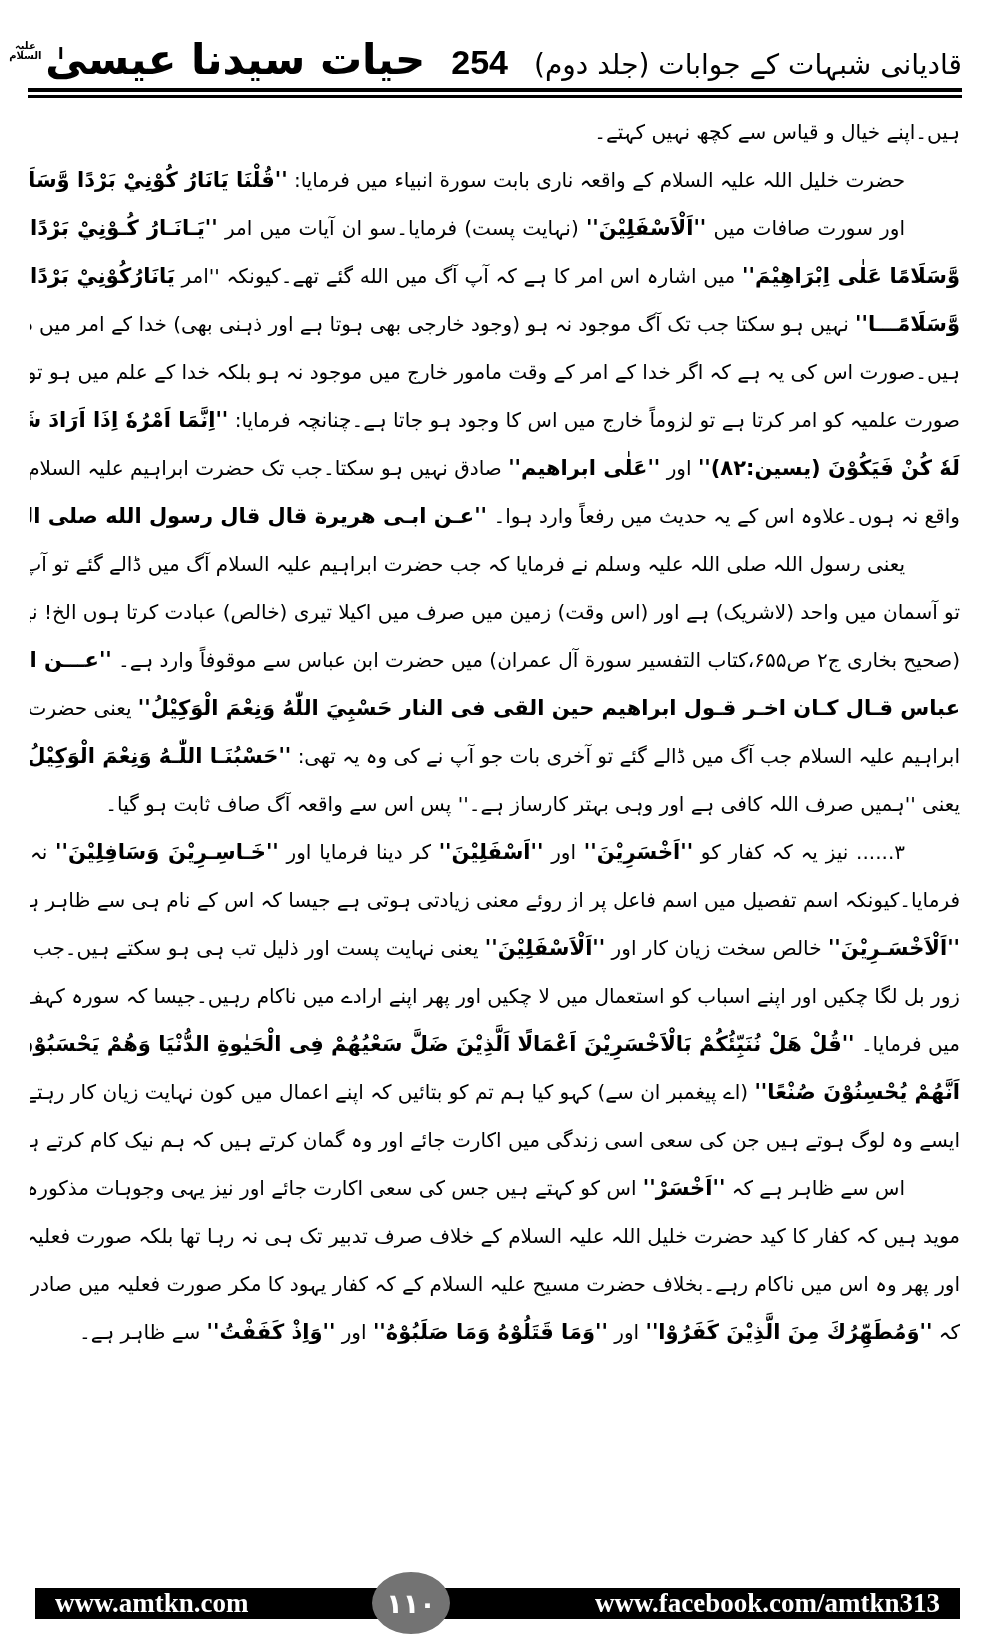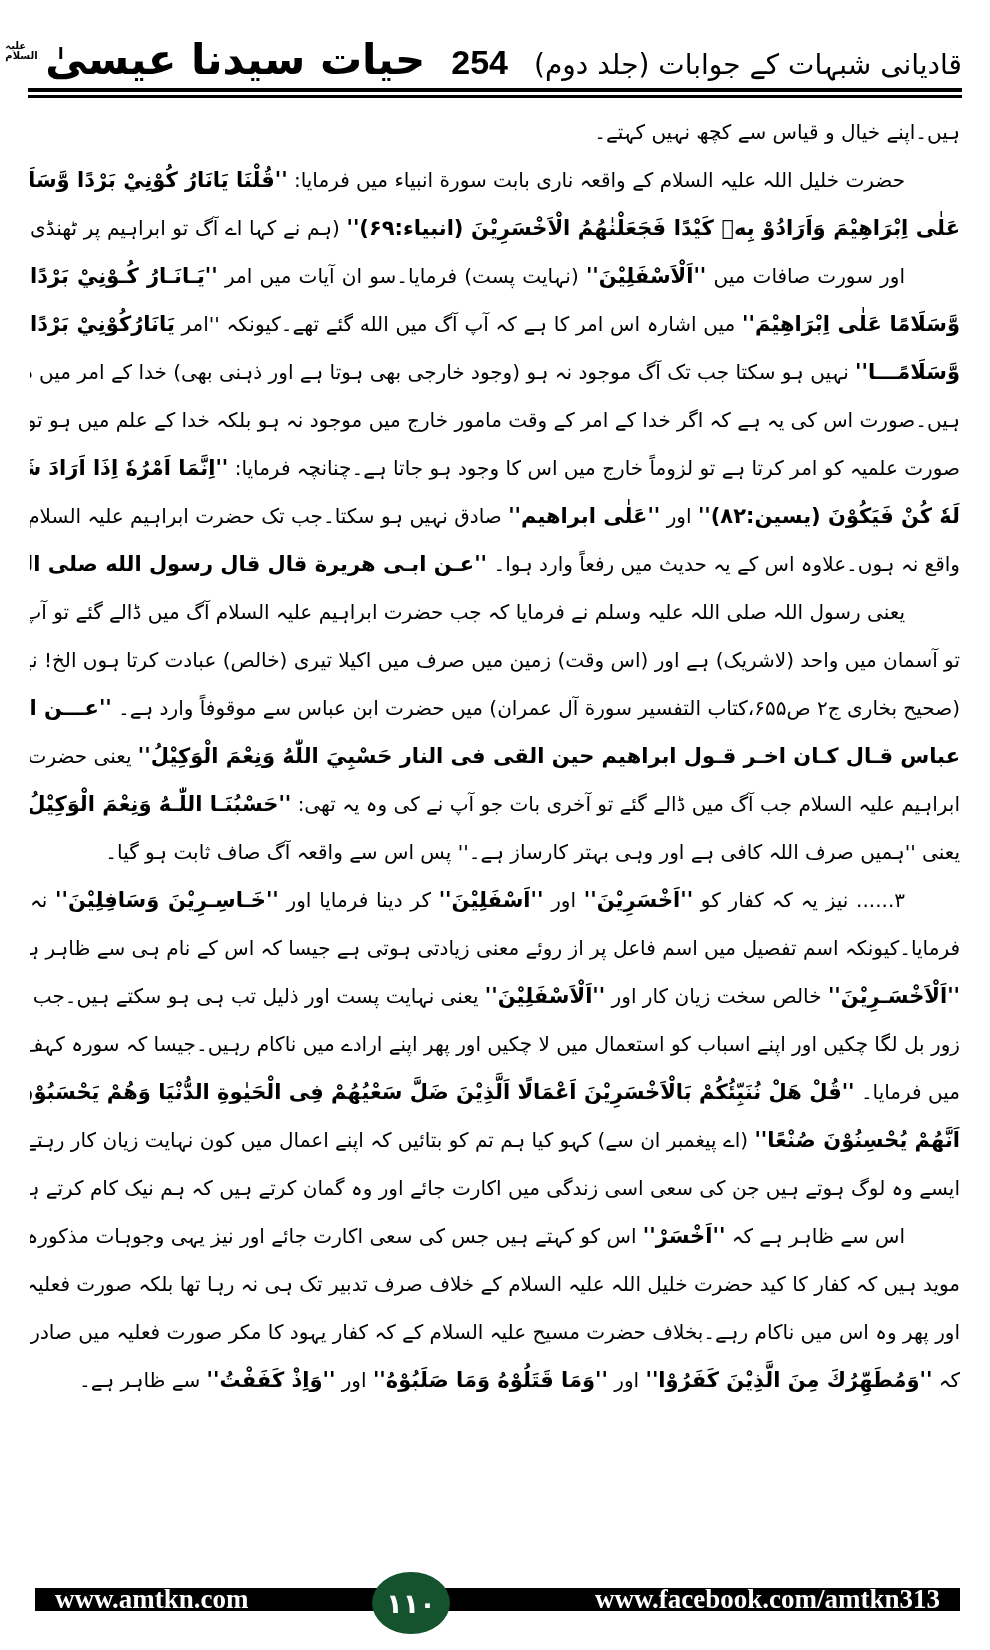--- a/index.html
+++ b/index.html
@@ -28,21 +28,21 @@
     direction:ltr;
   }
   .book-title{
     flex:1;text-align:left;white-space:nowrap;
     font-size:42px;font-weight:bold;letter-spacing:-1px;
     line-height:1.05;
   }
   .honorific{
     display:inline-block;font-size:10px;font-weight:bold;
     width:40px;line-height:10px;vertical-align:super;
-    letter-spacing:0;white-space:normal;text-align:left;
+    letter-spacing:0;white-space:normal;text-align:center;
   }
   .rules{margin:2px 28px 0 28px;}
   .rule1{height:4px;background:#000;}
   .rule2{height:3px;background:#000;margin-top:3px;}
   
   .body-text{
     direction:rtl;
     padding:0 30px;
     margin-top:10px;
   }
@@ -54,34 +54,34 @@
   .line.j{text-align:justify;text-align-last:justify;}
   .line.r{text-align:right;}
   .line.l{text-align:left;}
   .line.indent{padding-right:55px;}
   .u{font-family:"DejaVu Sans",sans-serif;}
   .a{font-family:"DejaVu Sans",sans-serif;font-weight:bold;font-size:21px;}
   .orn{font-size:26px;font-weight:bold;}
   
   .footer{position:absolute;left:0;right:0;top:1586px;height:64px;}
   .footer-bar{
-    position:absolute;left:35px;right:30px;top:2px;height:23px;
+    position:absolute;left:35px;right:30px;top:2px;height:31px;
     background:#000;
     display:flex;align-items:center;justify-content:space-between;
     direction:ltr;padding:0 20px;
   }
   .url{
     color:#fff;font-weight:bold;font-size:27px;
     font-family:"Liberation Serif","DejaVu Serif",serif;
     white-space:nowrap;
   }
   .page-badge{
     position:absolute;left:372px;top:-14px;
     width:78px;height:62px;border-radius:50%;
-    background:#14532d;color:#fff;
+    background:#737373;color:#fff;
     display:flex;align-items:center;justify-content:center;
     font-size:27px;font-weight:bold;
     font-family:"DejaVu Sans",sans-serif;
     direction:rtl;
   }
 </style>
 </head>
 <body>
 
 <div class="page">
@@ -93,21 +93,20 @@
   </header>
 
   <div class="rules">
     <div class="rule1"></div>
     <div class="rule2"></div>
   </div>
 
   <main class="body-text" id="body-lines">
       <div class="line r"><span class="u">ہیں۔اپنے خیال و قیاس سے کچھ نہیں کہتے۔</span></div>
       <div class="line j indent"><span class="u">حضرت خلیل اللہ علیہ السلام کے واقعہ ناری بابت سورة انبیاء میں فرمایا:</span> <span class="a">''قُلْنَا يَانَارُ كُوْنِيْ بَرْدًا وَّسَلَامًا</span></div>
-      <div class="line j"><span class="a">عَلٰى اِبْرَاهِيْمَ وَاَرَادُوْ بِهٖ كَيْدًا فَجَعَلْنٰهُمُ الْاَخْسَرِيْنَ (انبیاء:۶۹)''</span> <span class="u">(ہم نے کہا اے آگ تو ابراہیم پر ٹھنڈی</span></div>
       <div class="line j indent"><span class="u">اور سورت صافات میں</span> <span class="a">''اَلْاَسْفَلِيْنَ''</span> <span class="u">(نہایت پست) فرمایا۔سو ان آیات میں امر</span> <span class="a">''يَـانَـارُ كُـوْنِيْ بَرْدًا</span></div>
       <div class="line j"><span class="a">وَّسَلَامًا عَلٰى اِبْرَاهِيْمَ''</span> <span class="u">میں اشارہ اس امر کا ہے کہ آپ آگ میں الله گئے تھے۔کیونکہ ''امر</span> <span class="a">يَانَارُكُوْنِيْ بَرْدًا</span></div>
       <div class="line j"><span class="a">وَّسَلَامًـــا''</span> <span class="u">نہیں ہو سکتا جب تک آگ موجود نہ ہو (وجود خارجی بھی ہوتا ہے اور ذہنی بھی) خدا کے امر میں دونوں برابر</span></div>
       <div class="line j"><span class="u">ہیں۔صورت اس کی یہ ہے کہ اگر خدا کے امر کے وقت مامور خارج میں موجود نہ ہو بلکہ خدا کے علم میں ہو تو خدا تعالیٰ اس</span></div>
       <div class="line j"><span class="u">صورت علمیہ کو امر کرتا ہے تو لزوماً خارج میں اس کا وجود ہو جاتا ہے۔چنانچہ فرمایا:</span> <span class="a">''اِنَّمَا اَمْرُهٗ اِذَا اَرَادَ شَيْئًا اَنْ يَّقُوْلَ</span></div>
       <div class="line j"><span class="a">لَهٗ كُنْ فَيَكُوْنَ (یسین:۸۲)''</span> <span class="u">اور</span> <span class="a">''عَلٰى ابراهيم''</span> <span class="u">صادق نہیں ہو سکتا۔جب تک حضرت ابراہیم علیہ السلام اس میں</span></div>
       <div class="line j"><span class="u">واقع نہ ہوں۔علاوہ اس کے یہ حدیث میں رفعاً وارد ہوا۔</span> <span class="a">''عـن ابـى هريرة قال قال رسول الله صلى الله عليه وسلم لـما القى</span></div>
       <div class="line j indent"><span class="u">یعنی رسول اللہ صلی اللہ علیہ وسلم نے فرمایا کہ جب حضرت ابراہیم علیہ السلام آگ میں ڈالے گئے تو آپ نے کہا اے خدا</span></div>
       <div class="line j"><span class="u">تو آسمان میں واحد (لاشریک) ہے اور (اس وقت) زمین میں صرف میں اکیلا تیری (خالص) عبادت کرتا ہوں الخ! نیز</span></div>
       <div class="line j"><span class="u">(صحیح بخاری ج۲ ص۶۵۵،کتاب التفسیر سورة آل عمران) میں حضرت ابن عباس سے موقوفاً وارد ہے۔</span> <span class="a">''عـــن ابـــن</span></div>

